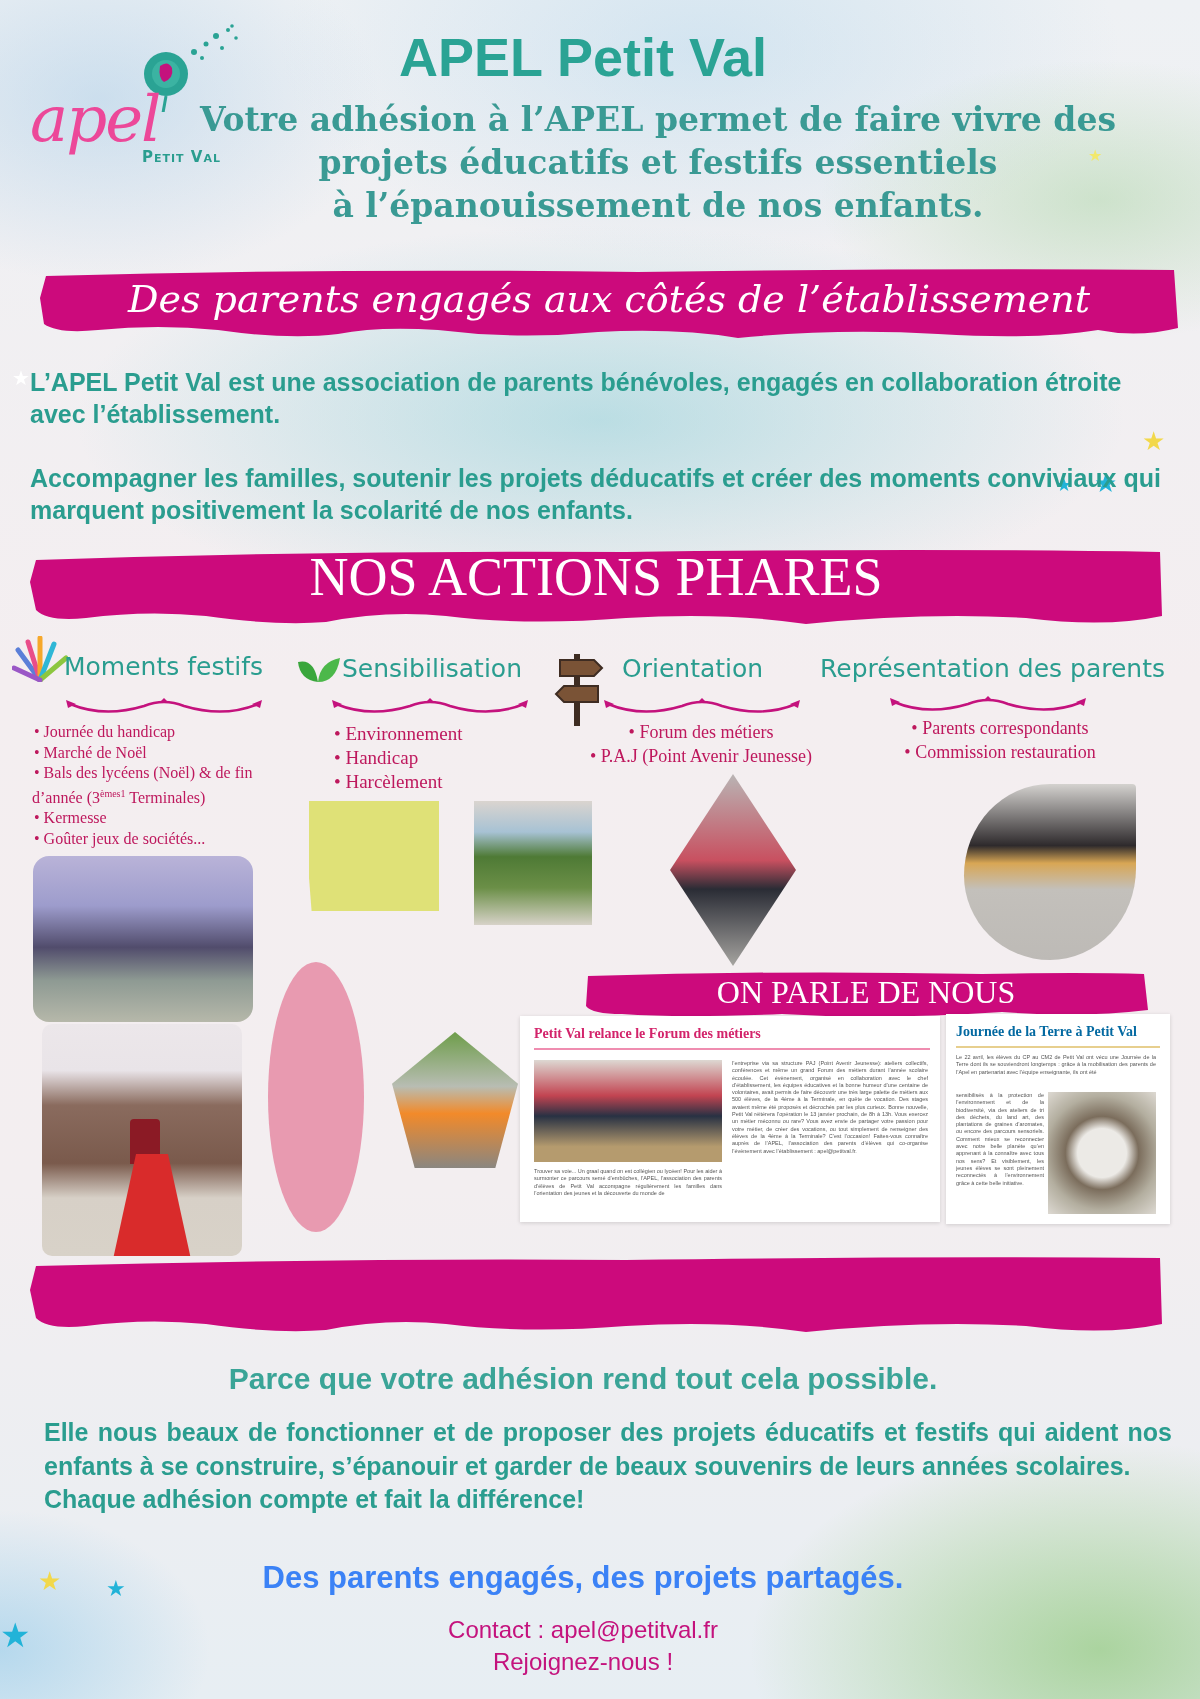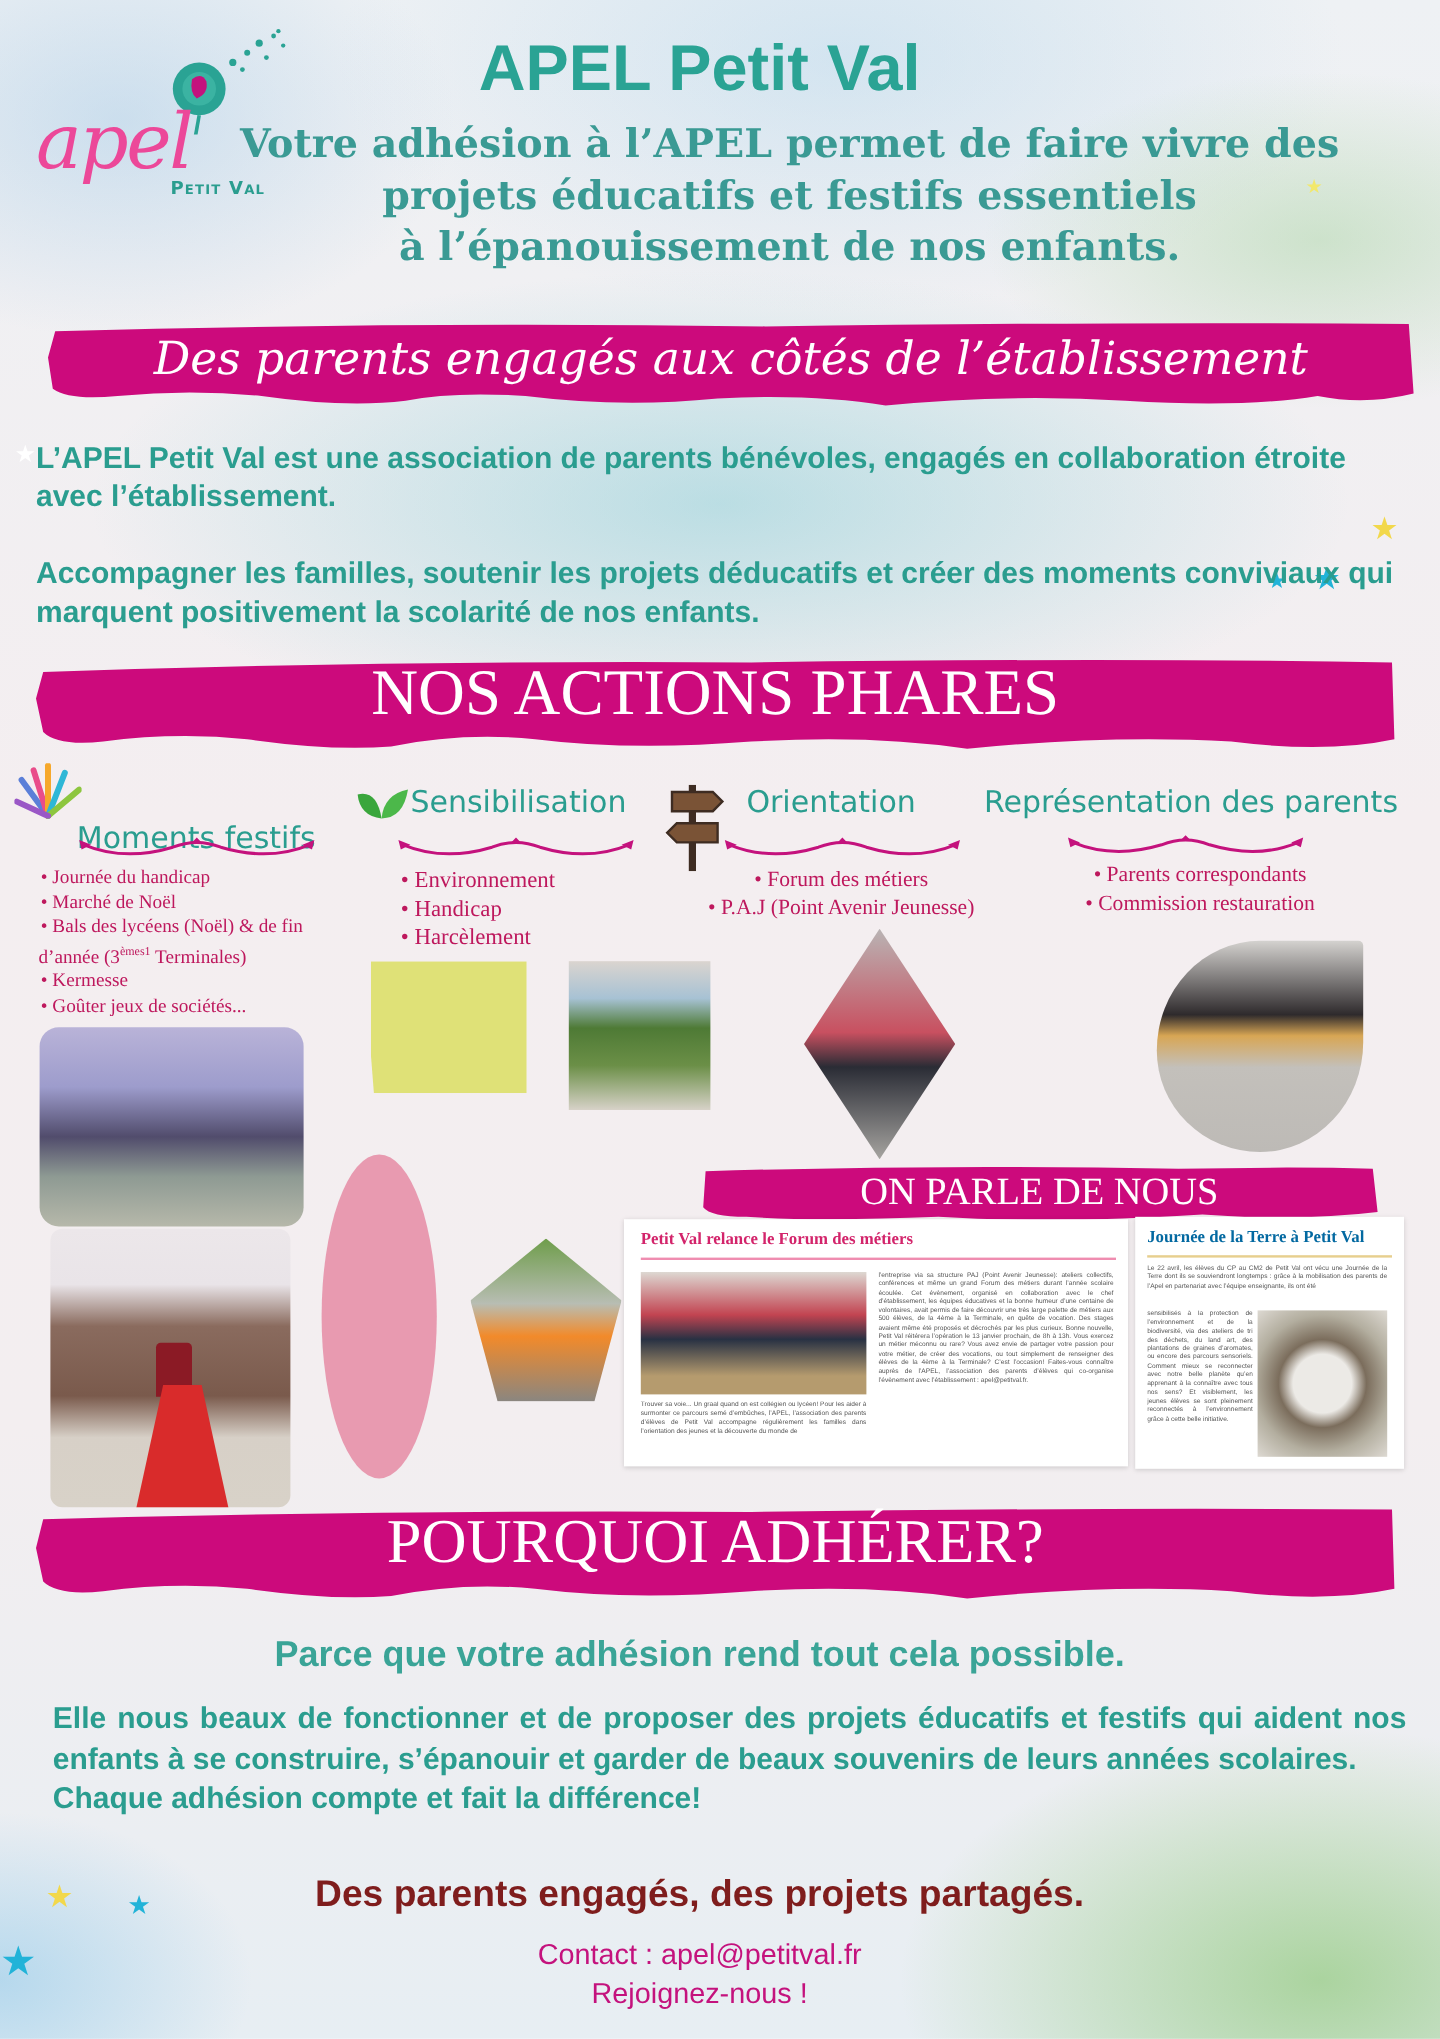--- a/index.html
+++ b/index.html
@@ -81,21 +81,21 @@
   .clip2 .img { left: 102px; top: 78px; width: 108px; height: 122px; background: radial-gradient(circle at 50% 50%, #eceae6 30%, #7b6d5c 45%, #b3ae9f 70%, #ddd9d2 100%); }
   .clip .body { position: absolute; font-family: "Liberation Sans", sans-serif; font-size: 5.5px; line-height: 7.3px; color: #555; text-align: justify; overflow: hidden; }
   .clip1 .body.c1 { left: 14px; top: 152px; width: 188px; height: 46px; }
   .clip1 .body.c2 { left: 212px; top: 44px; width: 196px; height: 152px; }
   .clip2 .body.c1 { left: 10px; top: 40px; width: 200px; height: 32px; }
   .clip2 .body.c2 { left: 10px; top: 78px; width: 88px; height: 120px; }
 
   .why-sub { position: absolute; left: 0; width: 1166px; top: 1362px; text-align: center; font-family: "Liberation Sans", sans-serif; font-weight: bold; font-size: 30px; color: #3aa497; }
   .why-body { position: absolute; left: 44px; width: 1128px; top: 1416px; font-family: "Liberation Sans", sans-serif; font-weight: bold; font-size: 25px; line-height: 33.5px; color: #2a9d8f; text-align: justify; }
   .why-body p:nth-child(1) { text-align-last: auto; }
-  .slogan { position: absolute; left: 0; width: 1166px; top: 1560px; text-align: center; font-family: "Liberation Sans", sans-serif; font-weight: bold; font-size: 31px; color: #7f1d1d; }
+  .slogan { position: absolute; left: 0; width: 1166px; top: 1560px; text-align: center; font-family: "Liberation Sans", sans-serif; font-weight: bold; font-size: 31px; color: #3b82f6; }
   .join { position: absolute; left: 0; width: 1166px; top: 1614px; text-align: center; font-family: "Liberation Sans", sans-serif; font-size: 24px; line-height: 32px; color: #c4127d; }
 
   .star { position: absolute; font-size: 26px; line-height: 1; }
 </style>
 </head>
 <body>
 
 <span class="star" style="left:1142px;top:428px;color:#f2d84b;">★</span>
 <span class="star" style="left:1094px;top:470px;color:#22b3d8;">★</span>
 <span class="star" style="left:1056px;top:476px;color:#22b3d8;font-size:18px;">★</span>
@@ -149,21 +149,21 @@
 </div>
 
 <svg style="position:absolute;left:12px;top:636px;" width="56" height="46" viewBox="0 0 56 46">
   <path d="M28 44 L6 14" stroke="#5b7fd8" stroke-width="5" stroke-linecap="round"></path>
   <path d="M28 44 L16 6" stroke="#e94d8a" stroke-width="5" stroke-linecap="round"></path>
   <path d="M28 44 L28 2" stroke="#f6a82b" stroke-width="5" stroke-linecap="round"></path>
   <path d="M28 44 L42 8" stroke="#2fb7d6" stroke-width="5" stroke-linecap="round"></path>
   <path d="M28 44 L54 22" stroke="#8dc63f" stroke-width="5" stroke-linecap="round"></path>
   <path d="M28 44 L2 32" stroke="#9a57c6" stroke-width="5" stroke-linecap="round"></path>
 </svg>
-<div class="col-title" style="left:64px;top:684px;">Moments festifs</div>
+<div class="col-title" style="left:64px;top:652px;">Moments festifs</div>
 
 <svg style="position:absolute;left:296px;top:656px;" width="46" height="28" viewBox="0 0 46 28">
   <path d="M2 6 Q18 2 22 26 Q4 24 2 6z" fill="#3aa63c"></path>
   <path d="M44 2 Q40 26 22 26 Q24 6 44 2z" fill="#4cb84a"></path>
 </svg>
 <div class="col-title" style="left:342px;top:654px;">Sensibilisation</div>
 
 <svg style="position:absolute;left:554px;top:654px;" width="50" height="72" viewBox="0 0 50 72">
   <rect x="20" y="0" width="6" height="72" fill="#3e2c22"></rect>
   <path d="M6 6 L40 6 L48 14 L40 22 L6 22 Z" fill="#7a5336" stroke="#3e2c22" stroke-width="2"></path>
@@ -243,21 +243,20 @@
   <h3>Journée de la Terre à Petit Val</h3>
   <div class="body c1">Le 22 avril, les élèves du CP au CM2 de Petit Val ont vécu une Journée de la Terre dont ils se souviendront longtemps : grâce à la mobilisation des parents de l’Apel en partenariat avec l’équipe enseignante, ils ont été</div>
   <div class="body c2">sensibilisés à la protection de l’environnement et de la biodiversité, via des ateliers de tri des déchets, du land art, des plantations de graines d’aromates, ou encore des parcours sensoriels. Comment mieux se reconnecter avec notre belle planète qu’en apprenant à la connaître avec tous nos sens? Et visiblement, les jeunes élèves se sont pleinement reconnectés à l’environnement grâce à cette belle initiative.</div>
   <div class="img"></div>
 </div>
 
 <div class="banner b4">
   <svg width="1140" height="82" viewBox="0 0 1140 82" preserveAspectRatio="none">
     <path d="M10 12 Q300 4 600 6 Q900 2 1134 4 L1136 70 Q1080 82 1000 72 Q900 66 780 78 Q700 66 600 72 Q500 80 420 70 Q360 64 300 76 Q250 80 180 70 Q120 64 60 72 Q22 76 10 64 L4 36 Z" fill="#cc0a7c"></path>
   </svg>
-  <div class="txt">POURQUOI ADHÉRER?</div>
 </div>
 
 <div class="why-sub">Parce que votre adhésion rend tout cela possible.</div>
 <div class="why-body">
   <p>Elle nous beaux de fonctionner et de proposer des projets éducatifs et festifs qui aident nos enfants à  se construire, s’épanouir et garder de beaux souvenirs de leurs années scolaires.</p>
   <p>Chaque adhésion compte et fait la différence!</p>
 </div>
 <div class="slogan">Des parents engagés, des projets partagés.</div>
 <div class="join">
   <div>Contact : apel@petitval.fr</div>

